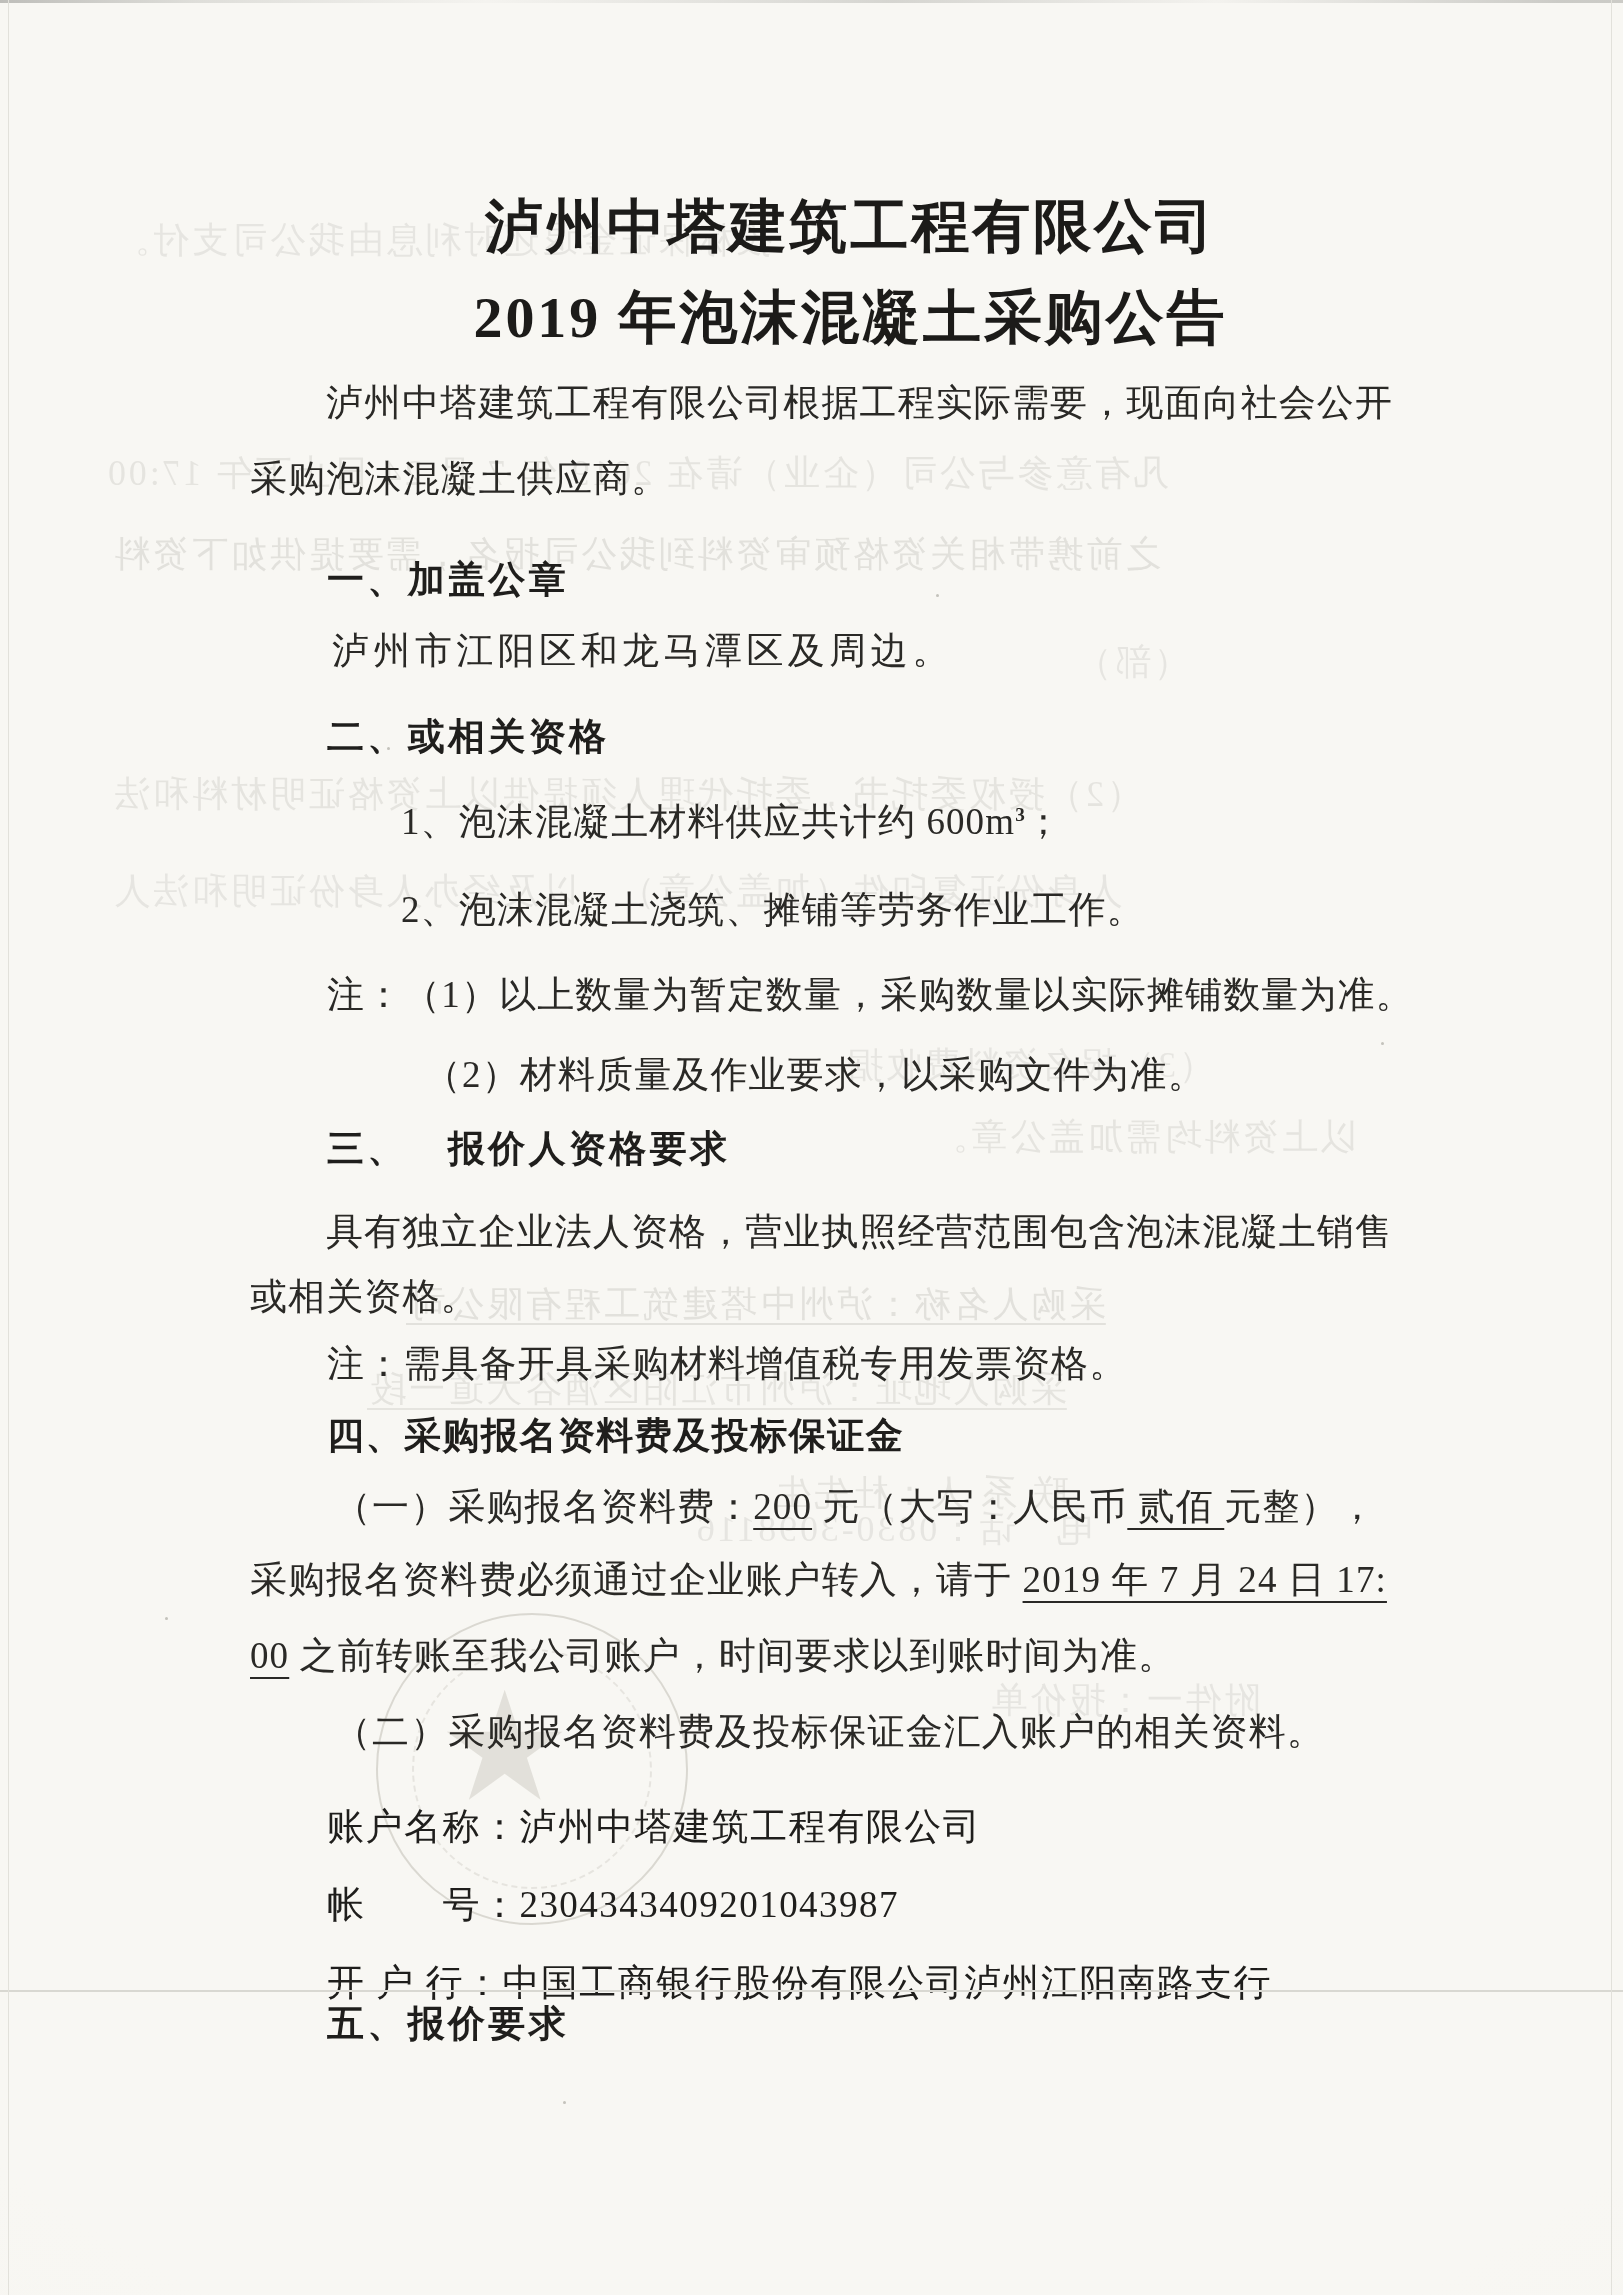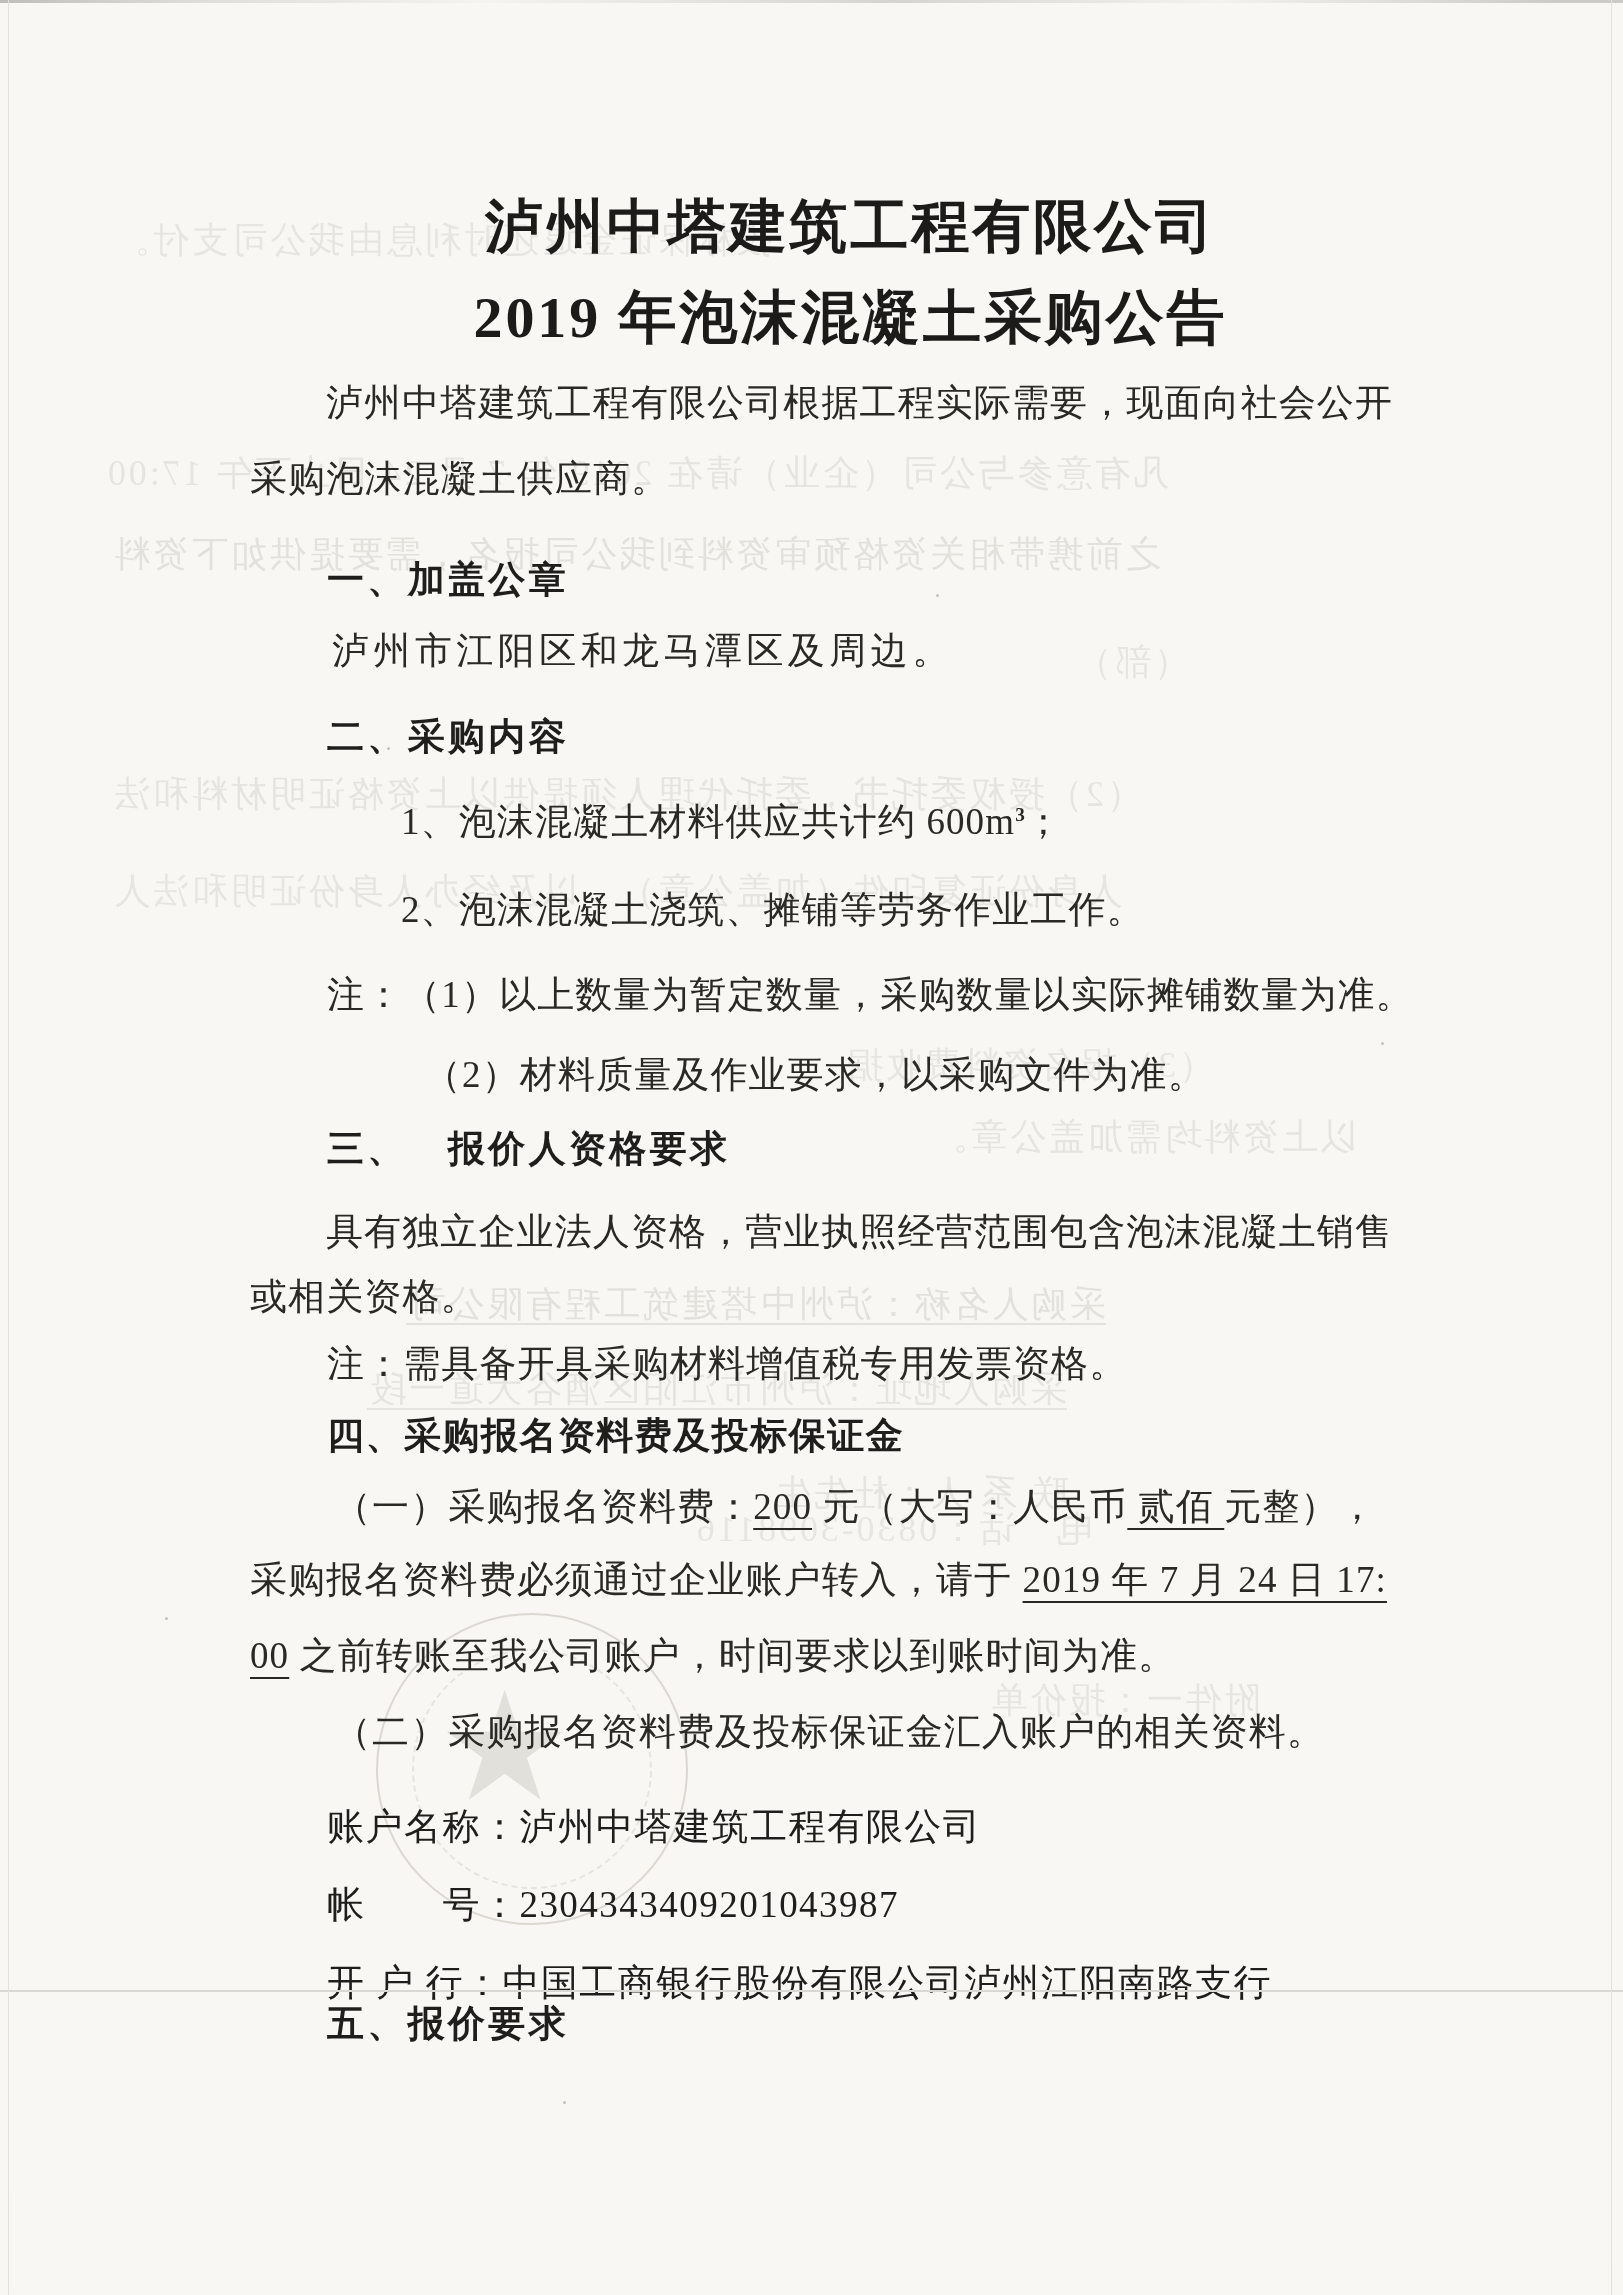--- a/index.html
+++ b/index.html
@@ -144,21 +144,21 @@
       <div class="seal-ring2" style="left: 412px; top: 1649px; width: 236px; height: 236px;"></div>
       <div class="seal-star" style="left: 437px; top: 1659px; font-size: 151px;">★</div>
     </div>
   <div id="content-layer">
       <div class="line title" style="top: 194px;"><span>泸州中塔建筑工程有限公司</span></div>
       <div class="line title" style="top: 285px;"><span>2019 年泡沫混凝土采购公告</span></div>
       <div class="line body" style="top: 382px; left: 326px;"><span>泸州中塔建筑工程有限公司根据工程实际需要，现面向社会公开</span></div>
       <div class="line body" style="top: 458px; left: 250px;"><span>采购泡沫混凝土供应商。</span></div>
       <div class="line heading" style="top: 559px; left: 327px;"><span>一、加盖公章</span></div>
       <div class="line body" style="top: 630px; left: 332px; letter-spacing: 0.12em;"><span>泸州市江阳区和龙马潭区及周边。</span></div>
-      <div class="line heading" style="top: 716px; left: 327px;"><span>二、采购内容</span></div>
+      <div class="line heading" style="top: 716px; left: 327px;"><span>二、或相关资格</span></div>
       <div class="line body" style="top: 801px; left: 401px;"><span>1、泡沫混凝土材料供应共计约 600m</span><sup>3</sup><span>；</span></div>
       <div class="line body" style="top: 889px; left: 401px;"><span>2、泡沫混凝土浇筑、摊铺等劳务作业工作。</span></div>
       <div class="line body" style="top: 974px; left: 327px;"><span>注：（1）以上数量为暂定数量，采购数量以实际摊铺数量为准。</span></div>
       <div class="line body" style="top: 1054px; left: 424px;"><span>（2）材料质量及作业要求，以采购文件为准。</span></div>
       <div class="line heading" style="top: 1128px; left: 327px; text-align: right;"><span>三、　报价人资格要求</span></div>
       <div class="line body" style="top: 1211px; left: 326px;"><span>具有独立企业法人资格，营业执照经营范围包含泡沫混凝土销售</span></div>
       <div class="line body" style="top: 1276px; left: 250px;"><span>或相关资格。</span></div>
       <div class="line body" style="top: 1343px; left: 327px;"><span>注：需具备开具采购材料增值税专用发票资格。</span></div>
       <div class="line heading" style="top: 1415px; left: 327px; letter-spacing: 0.04em;"><span>四、采购报名资料费及投标保证金</span></div>
       <div class="line body" style="top: 1486px; left: 334px;"><span>（一）采购报名资料费：</span><span class="u">200</span><span> 元（大写：人民币</span><span class="u"> 贰佰 </span><span>元整），</span></div>

